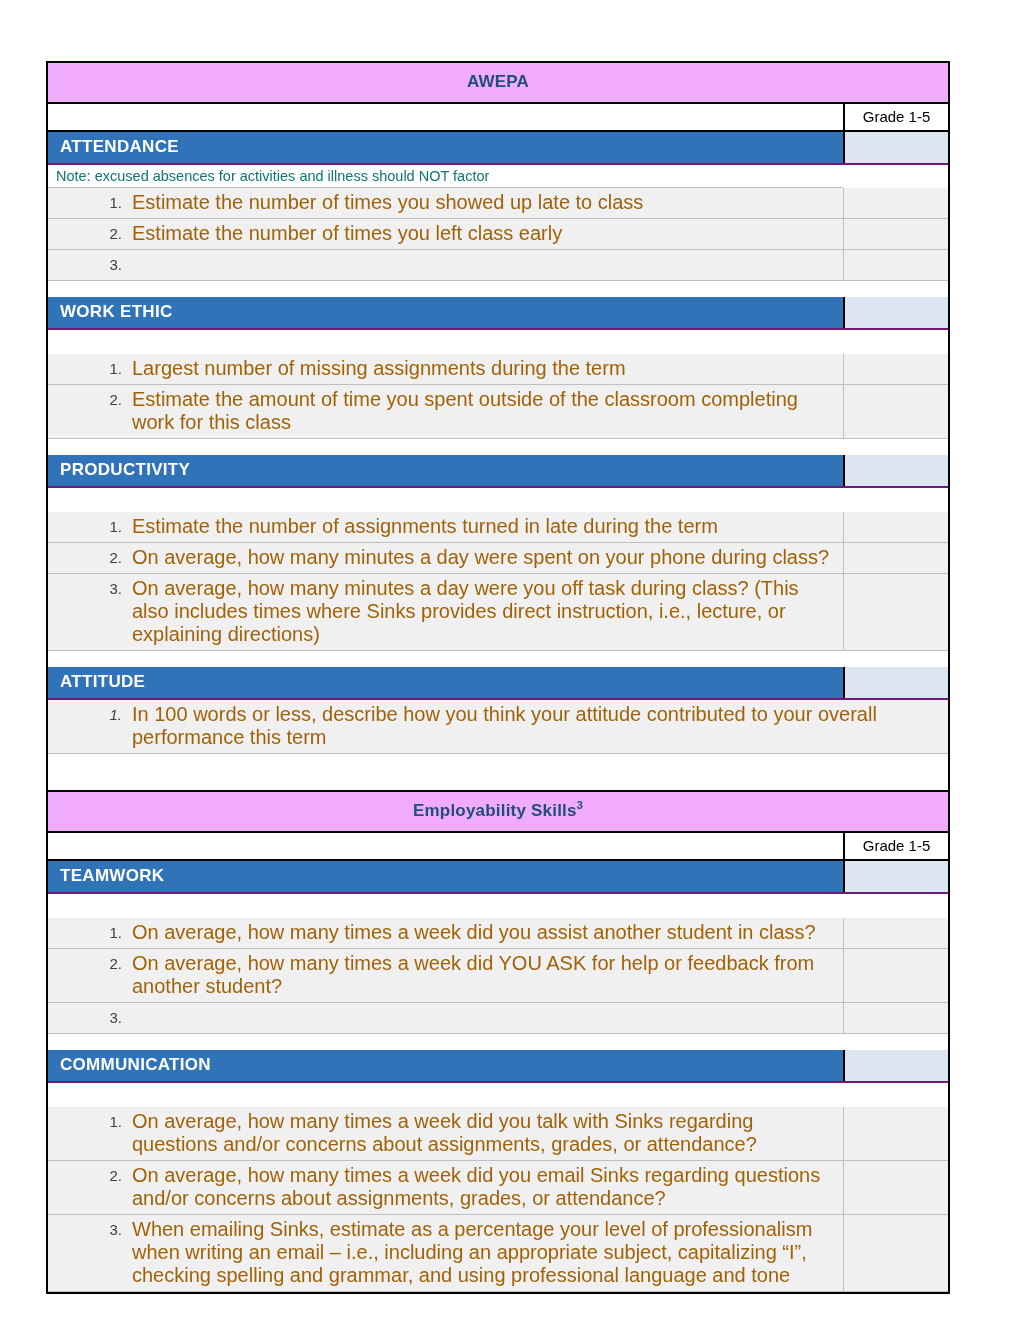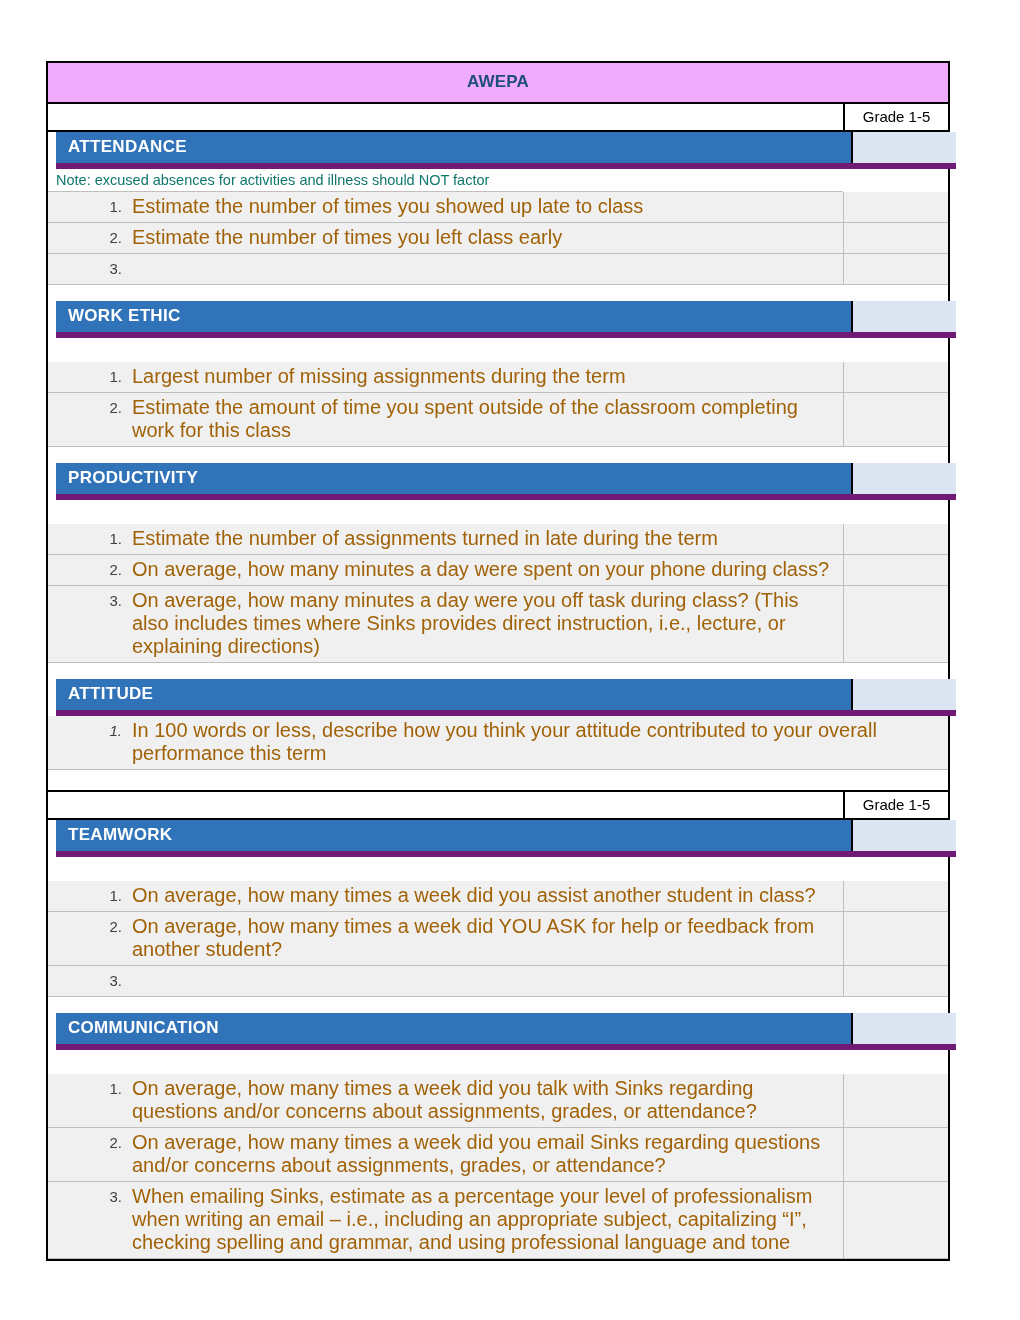--- a/index.html
+++ b/index.html
@@ -83,22 +83,21 @@
     text-align: center;
     font-size: 15px;
     color: #000000;
     padding: 2px 0 3px 0;
     height: 26px;
     line-height: 22px;
   }
 
   
   .row-section {
-    border-bottom: 6px solid #701a75;
-    margin-left: 8px;
+    border-bottom: 2px solid #701a75;
   }
   .row-section .cell-main {
     background: #3073b8;
     color: #ffffff;
     font-weight: bold;
     font-size: 17px;
     padding: 5px 0 6px 12px;
     letter-spacing: .3px;
   }
   .row-section .cell-grade {
@@ -284,20 +283,23 @@
         <div class="cell-main">
           <span class="num">1.</span>
           <span class="qtext">In 100 words or less, describe how you think your attitude contributed to your overall performance this term</span>
         </div>
       </div>
       <div class="row row-answer">
         <div class="cell-main"></div>
       </div>
     </div>
   <div class="sheet" id="sheet-employ">
+      <div class="row row-title">
+        <div class="cell-main"><span>Employability Skills</span><span class="sup">3</span></div>
+      </div>
       <div class="row row-gradehdr">
         <div class="cell-main"></div>
         <div class="cell-grade">Grade 1-5</div>
       </div>
       <div class="row row-section">
         <div class="cell-main">TEAMWORK</div>
         <div class="cell-grade"></div>
       </div>
       <div class="row row-spacer">
         <div class="cell-main"></div>

